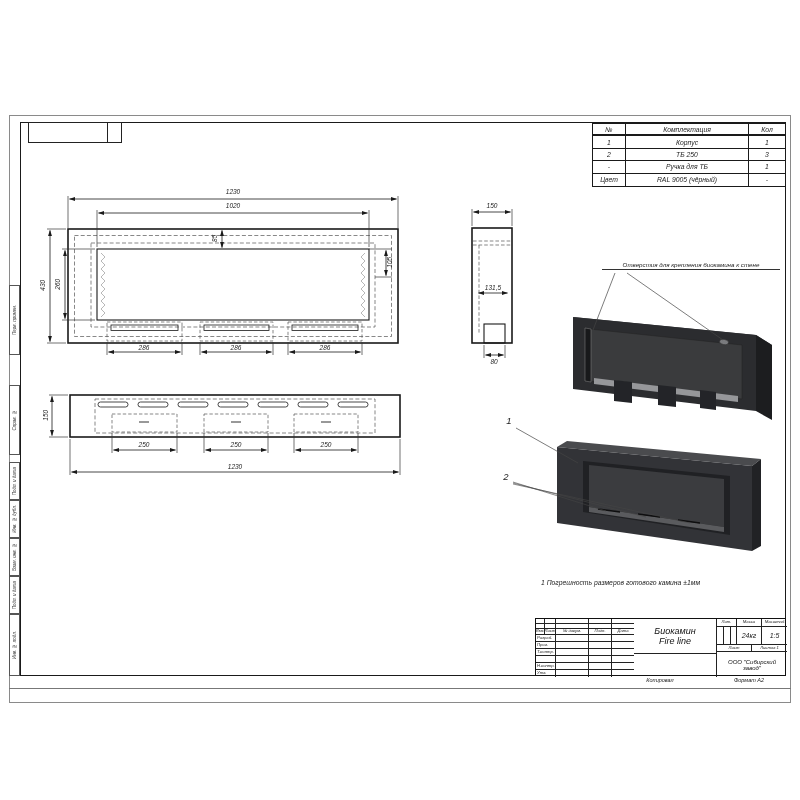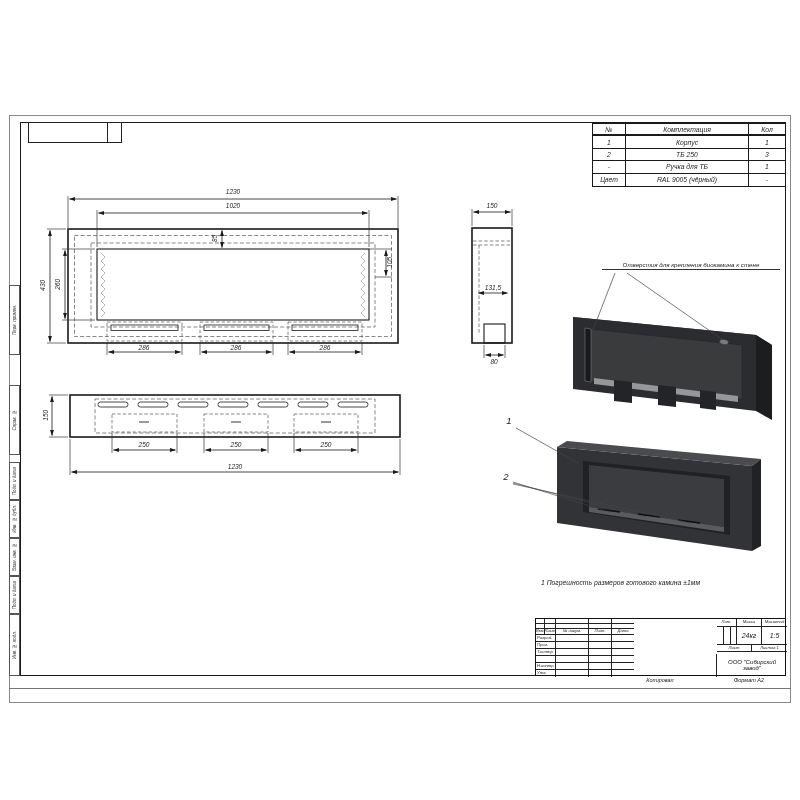--- a/index.html
+++ b/index.html
@@ -285,20 +285,24 @@
         <div class="tc" style="width:23px;"></div>
         <div class="tc nr" style="width:22px;"></div>
     </div>
     <div class="tbrow" style="left:0;top:51px;width:98px;height:7px;">
       <div class="tc nb" style="width:20px;justify-content:flex-start;padding-left:1px;">Утв.</div>
       <div class="tc nb" style="width:33px;"></div>
         <div class="tc nb" style="width:23px;"></div>
         <div class="tc nb nr" style="width:22px;"></div>
     </div>
 
+    <div class="bigcell" style="left:98px;top:0;width:83px;height:35px;">
+      <div style="font-size:9px;font-style:italic;">Биокамин</div>
+      <div style="font-size:9px;font-style:italic;">Fire line</div>
+    </div>
     <div class="bigcell" style="left:98px;top:35px;width:83px;height:23px;border-bottom:none;"></div>
 
     <div class="tbrow" style="left:181px;top:0;width:70px;height:8px;">
       <div class="tc" style="width:20px;">Лит.</div>
       <div class="tc" style="width:25px;">Масса</div>
       <div class="tc nr" style="width:25px;">Масштаб</div>
     </div>
     <div class="tbrow" style="left:181px;top:8px;width:70px;height:18px;">
       <div class="tc" style="width:7px;"></div>
         <div class="tc" style="width:7px;"></div>

